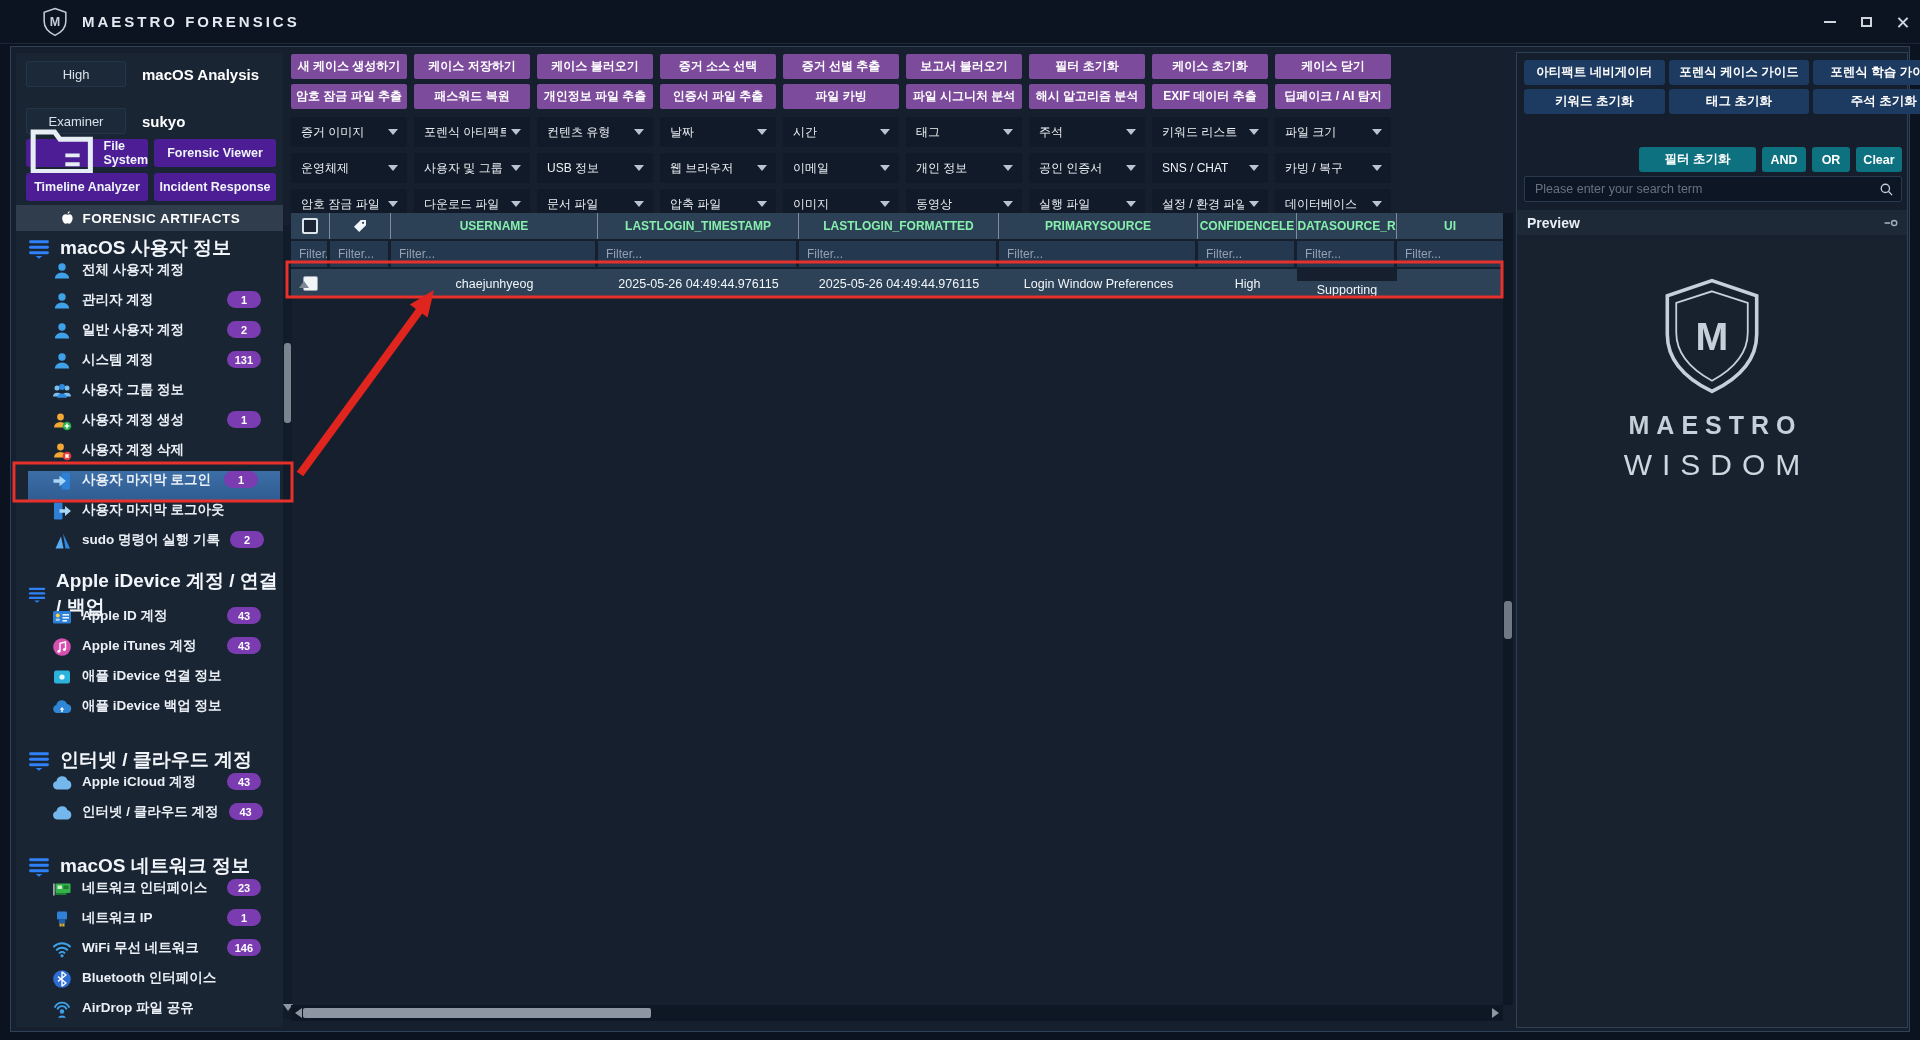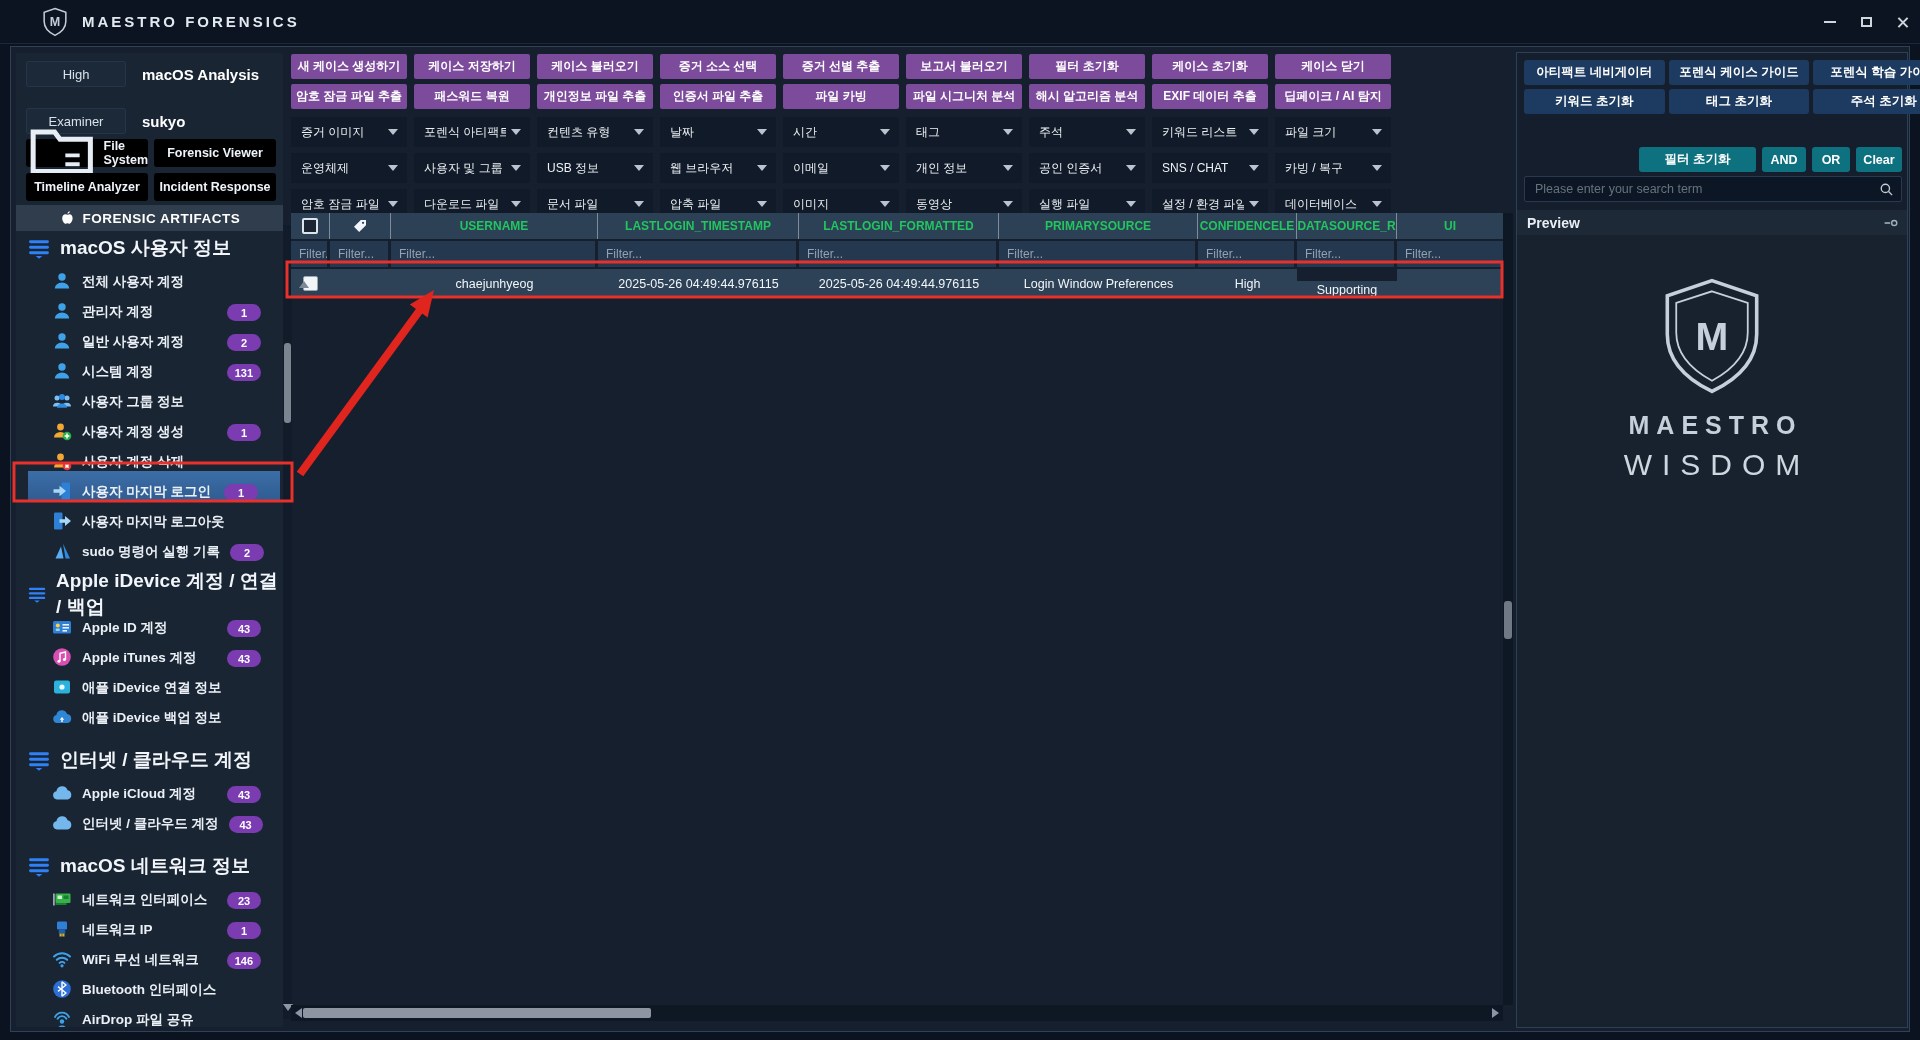--- a/index.html
+++ b/index.html
@@ -18,34 +18,34 @@
   .close-glyph:before{transform:rotate(45deg)}.close-glyph:after{transform:rotate(-45deg)}
   
   #app{position:absolute;left:10px;top:46px;width:1900px;height:986px;background:#151f2d;border:1px solid #2e4156}
   
   #sidebar{position:absolute;left:5px;top:6px;width:267px;height:974px;background:#1a2534}
   .info-row{position:absolute;left:10px;display:flex;align-items:center}
   .info-chip{width:100px;height:26px;background:#1c2939;border:1px solid #24344a;border-radius:2px;
     color:#d8e0e9;font-size:13px;display:flex;align-items:center;justify-content:center}
   .info-value{margin-left:16px;color:#fff;font-size:15px;font-weight:bold}
   #nav-grid{position:absolute;left:10px;top:86px;width:250px;display:grid;grid-template-columns:1fr 1fr;gap:6px}
-  .nav-btn{height:28px;background:#000000;border-radius:3px;color:#eef4fa;font-size:12.5px;font-weight:bold;
+  .nav-btn{height:28px;background:#4c1d95;border-radius:3px;color:#eef4fa;font-size:12.5px;font-weight:bold;
     display:flex;align-items:center;justify-content:center;gap:6px}
   .nav-btn svg{width:14px;height:14px}
   #artifacts-header{position:absolute;left:0;top:152px;width:267px;height:26px;background:#303d4c;
     display:flex;align-items:center;justify-content:center;gap:8px}
   #artifacts-header svg{width:16px;height:16px}
   #artifacts-header span{color:#fff;font-size:13.5px;font-weight:bold;letter-spacing:.5px}
   #tree{position:absolute;left:0;top:178px;width:267px;height:796px;overflow:hidden}
   .tree-section{margin-top:20px}
   .tree-section:first-child{margin-top:4px}
   .section-header{height:26px;display:flex;align-items:center;padding-left:12px;gap:10px}
   .section-header .icn{width:22px;height:22px}
   .section-header .lbl{color:#f2f6fa;font-size:19px;font-weight:bold}
-  .tree-item{height:30px;margin-left:12px;display:flex;align-items:flex-end;padding-left:24px;gap:10px}
+  .tree-item{height:30px;margin-left:12px;display:flex;align-items:flex-start;padding-left:24px;gap:10px}
   .tree-item .icn{width:20px;height:20px;flex:0 0 20px}
   .tree-item .lbl{color:#eaf0f6;font-size:13.5px;font-weight:bold;white-space:nowrap}
   .tree-item.selected{background:linear-gradient(#3c6ea6,#2f5c92);margin-right:3px}
   .badge{margin-left:auto;margin-right:22px;min-width:34px;height:17px;padding:0 8px;border-radius:9px;
     background:#7a3cb0;color:#fff;font-size:11px;font-weight:bold;display:flex;align-items:center;justify-content:center}
   .icn svg{width:100%;height:100%}
   
   #side-scroll{position:absolute;left:272px;top:178px;width:9px;height:794px;background:#111b29}
   #side-scroll .thumb{position:absolute;left:1px;top:118px;width:7px;height:80px;background:#7b8590;border-radius:3px}
   #side-scroll .down-arrow{position:absolute;left:0px;bottom:8px;width:0;height:0;
@@ -56,21 +56,21 @@
   .tb-btn{height:25px;background:#7d4b9b;border-radius:2px;color:#fff;font-size:12px;font-weight:bold;
     display:flex;align-items:center;justify-content:center;white-space:nowrap;overflow:hidden}
   .dd-row{position:absolute;left:0;width:1103px;display:grid;grid-template-columns:repeat(9,116px);gap:7px}
   .dd-cell{height:30px;background:#101a28;display:flex;align-items:center;padding:0 24px 0 10px;position:relative}
   .dd-cell .lbl{color:#eef2f6;font-size:12px;white-space:nowrap;overflow:hidden}
   .dd-cell .caret{position:absolute;right:9px;top:12px;width:0;height:0;
     border-left:5px solid transparent;border-right:5px solid transparent;border-top:6px solid #b9c4cf}
   
   #table-header{position:absolute;left:0;top:166px;display:flex;height:26px}
   .th-cell{background:#2c4056;border-right:1px solid rgba(255,255,255,.4);display:flex;align-items:center;
-    justify-content:center;color:#22c55e;font-size:12px;font-weight:bold;overflow:hidden;white-space:nowrap}
+    justify-content:center;color:#86efac;font-size:12px;font-weight:bold;overflow:hidden;white-space:nowrap}
   .th-cell:last-child{border-right:none}
   .hdr-checkbox{width:16px;height:16px;border:2px solid #dde4ea;border-radius:2px;background:#1a2433}
   .th-cell svg.tagicn{width:16px;height:16px}
   #filter-row{position:absolute;left:0;top:194px;display:flex;height:26px}
   .fl-cell{background:#243850;border-right:3px solid #151f2d;display:flex;align-items:center;
     padding-left:8px;color:#94a1b0;font-size:12px;overflow:hidden;white-space:nowrap}
   .fl-cell:last-child{border-right:none}
   #data-rows{position:absolute;left:0;top:222px}
   .t-row{display:flex;height:29px}
   .td-cell{background:#2d4157;display:flex;align-items:center;justify-content:center;

